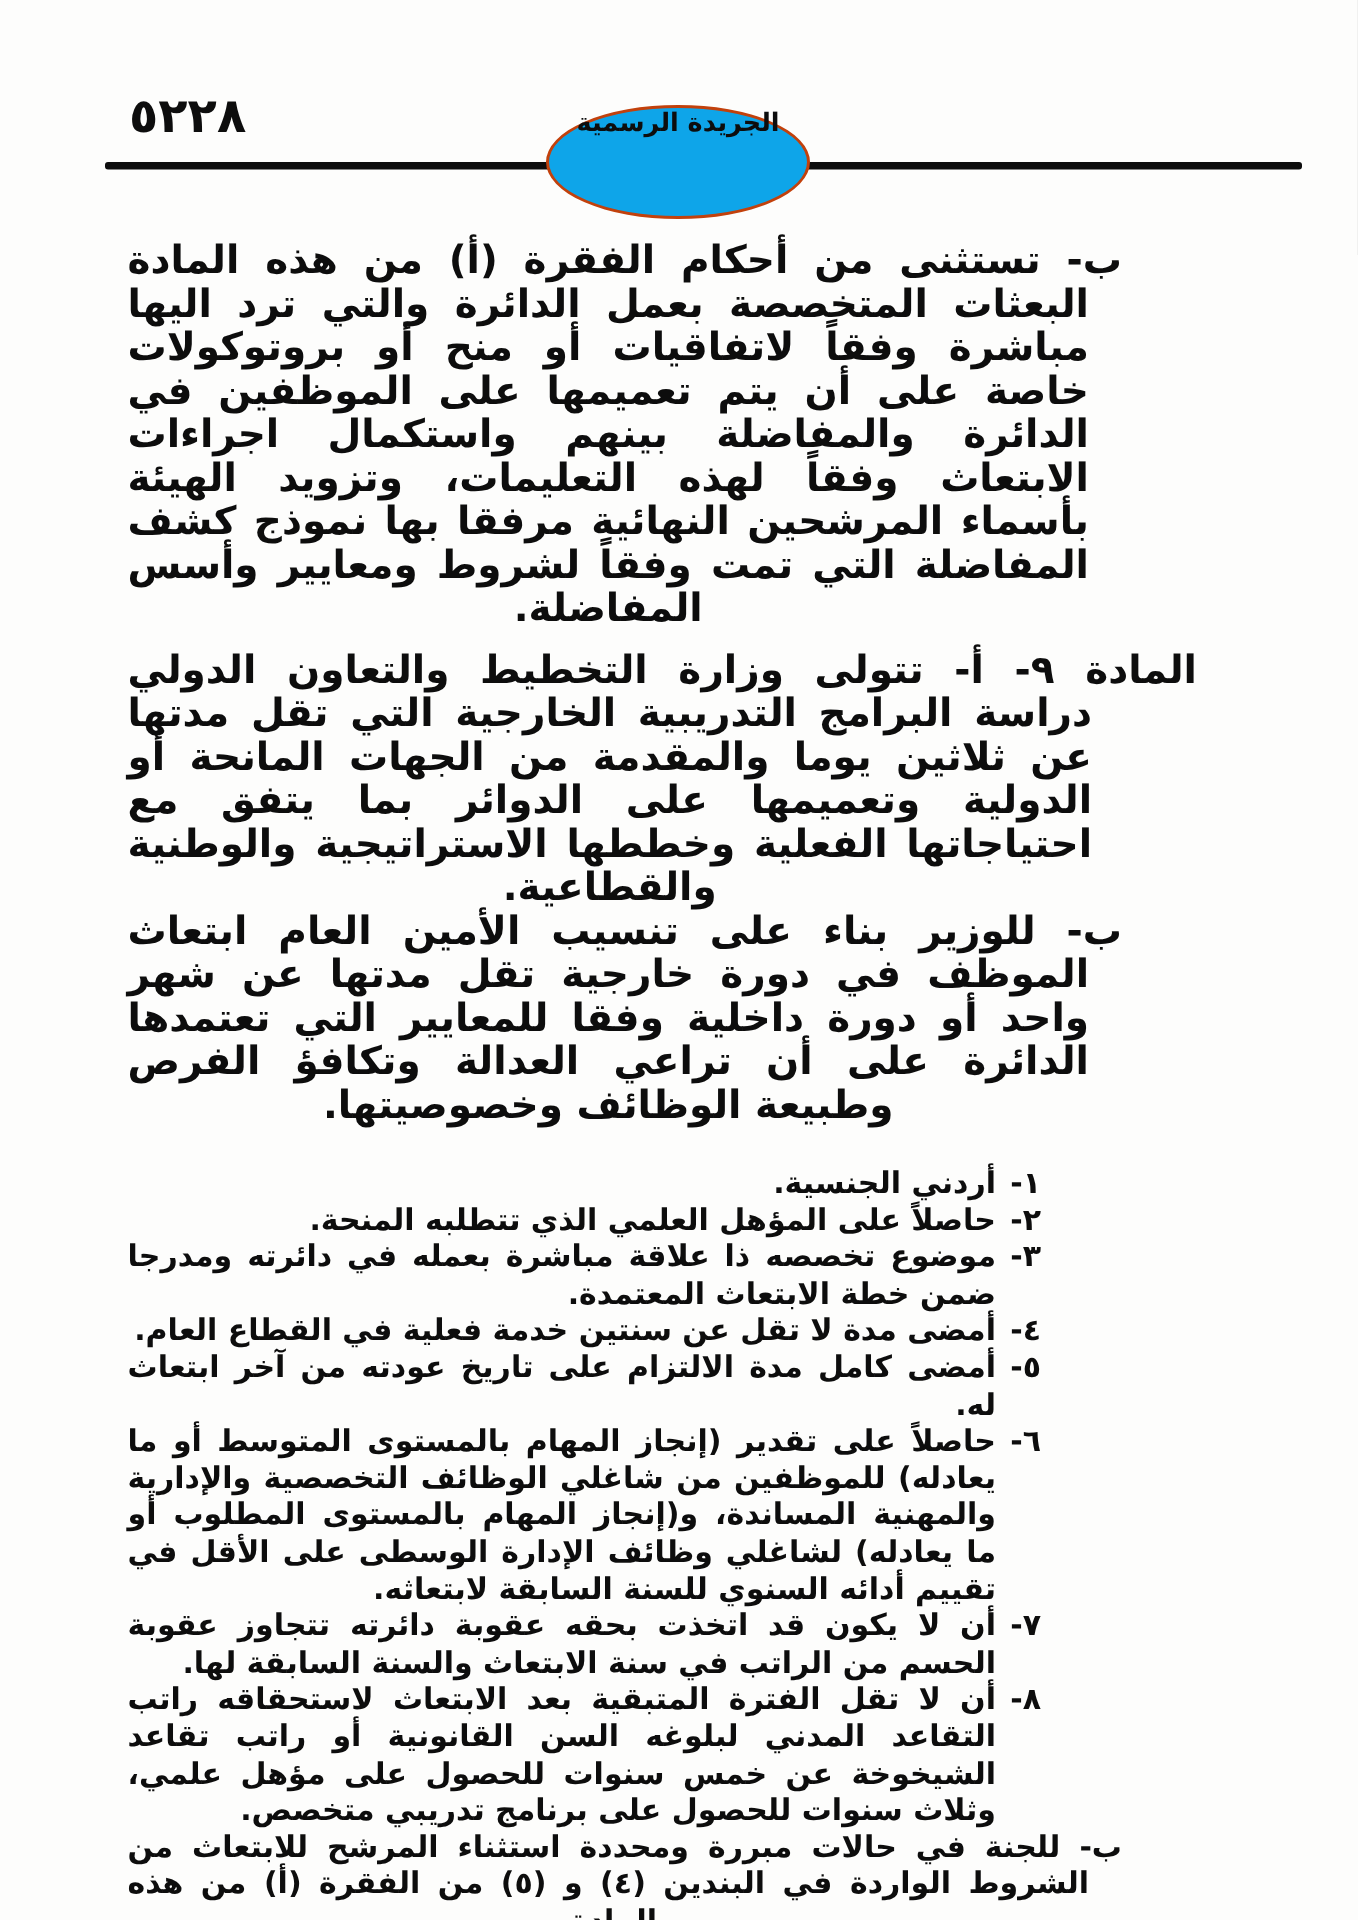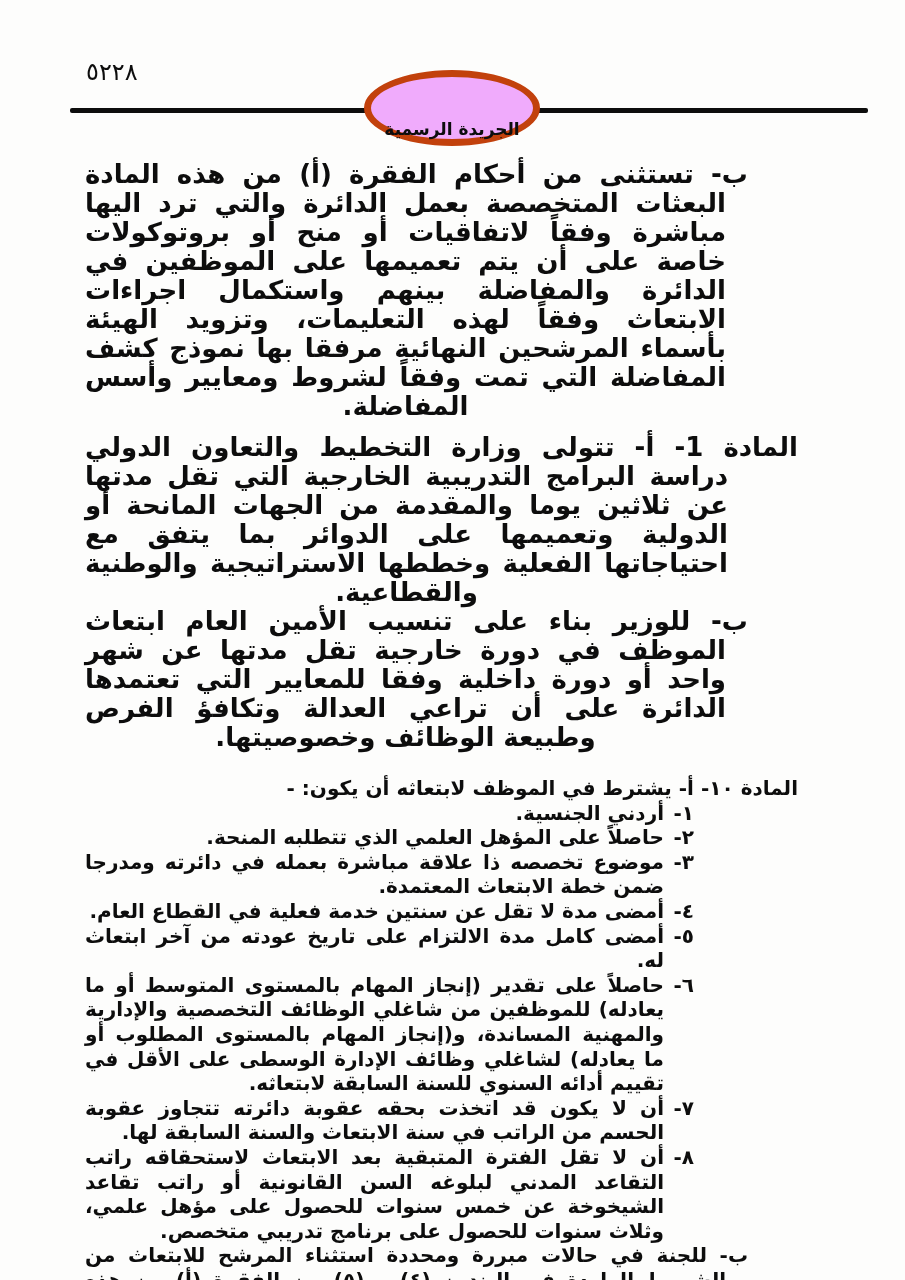--- a/index.html
+++ b/index.html
@@ -9,31 +9,31 @@
     background:#fdfdfc;
     overflow:hidden;
     font-family:"DejaVu Sans",sans-serif;
     color:#0d0d0d;
     direction:rtl;
   }
   
   .hdr{position:absolute;top:0;left:0;right:0;height:160px;}
   .page-number{
     position:absolute;left:86px;top:58px;
-    font-size:24px;font-weight:400;letter-spacing:2px;
+    font-size:32px;font-weight:700;letter-spacing:2px;
     direction:ltr;
   }
   .hdr-rule{
     position:absolute;top:108px;left:70px;width:798px;height:5px;
     background:#0d0d0d;border-radius:2px;
   }
   .oval{
     position:absolute;top:70px;left:364px;width:176px;height:76px;
-    background:#f0abfc;border:7px solid #c2410c;border-radius:50%;
-    display:flex;align-items:flex-end;justify-content:center;
+    background:#0ea5e9;border:2px solid #c2410c;border-radius:50%;
+    display:flex;align-items:flex-start;justify-content:center;
     box-sizing:border-box;
   }
   .oval span{font-size:17px;font-weight:700;}
   
   .content{
     position:absolute;top:160px;right:107px;left:85px;
     font-weight:700;
     text-align:right;
   }
   .loose{line-height:29px;font-size:26px;}
@@ -67,26 +67,25 @@
     <div class="hdr-rule"></div>
     <div class="oval">
       <span>الجريدة الرسمية</span>
     </div>
   </div>
 
   <div class="content">
 
     <section class="loose">
       <p class="para sub gap-b-12">ب- تستثنى من أحكام الفقرة (أ) من هذه المادة البعثات المتخصصة بعمل الدائرة والتي ترد اليها مباشرة وفقاً لاتفاقيات أو منح أو بروتوكولات خاصة على أن يتم تعميمها على الموظفين في الدائرة والمفاضلة بينهم واستكمال اجراءات الابتعاث وفقاً لهذه التعليمات، وتزويد الهيئة بأسماء المرشحين النهائية مرفقا بها نموذج كشف المفاضلة التي تمت وفقاً لشروط ومعايير وأسس المفاضلة.</p>
-      <p class="para article">المادة 1- أ- تتولى وزارة التخطيط والتعاون الدولي دراسة البرامج التدريبية الخارجية التي تقل مدتها عن ثلاثين يوما والمقدمة من الجهات المانحة أو الدولية وتعميمها على الدوائر بما يتفق مع احتياجاتها الفعلية وخططها الاستراتيجية والوطنية والقطاعية.</p>
+      <p class="para article">المادة ٩- أ- تتولى وزارة التخطيط والتعاون الدولي دراسة البرامج التدريبية الخارجية التي تقل مدتها عن ثلاثين يوما والمقدمة من الجهات المانحة أو الدولية وتعميمها على الدوائر بما يتفق مع احتياجاتها الفعلية وخططها الاستراتيجية والوطنية والقطاعية.</p>
       <p class="para sub gap-b-10">ب- للوزير بناء على تنسيب الأمين العام ابتعاث الموظف في دورة خارجية تقل مدتها عن شهر واحد أو دورة داخلية وفقا للمعايير التي تعتمدها الدائرة على أن تراعي العدالة وتكافؤ الفرص وطبيعة الوظائف وخصوصيتها.</p>
     </section>
 
     <section class="tight">
-      <p class="para article single">المادة ١٠- أ- يشترط في الموظف لابتعاثه أن يكون: -</p>
 
       <div class="item">
         <span class="marker">١-</span>
         <div class="itext">أردني الجنسية.</div>
       </div>
       <div class="item">
         <span class="marker">٢-</span>
         <div class="itext">حاصلاً على المؤهل العلمي الذي تتطلبه المنحة.</div>
       </div>
       <div class="item">

